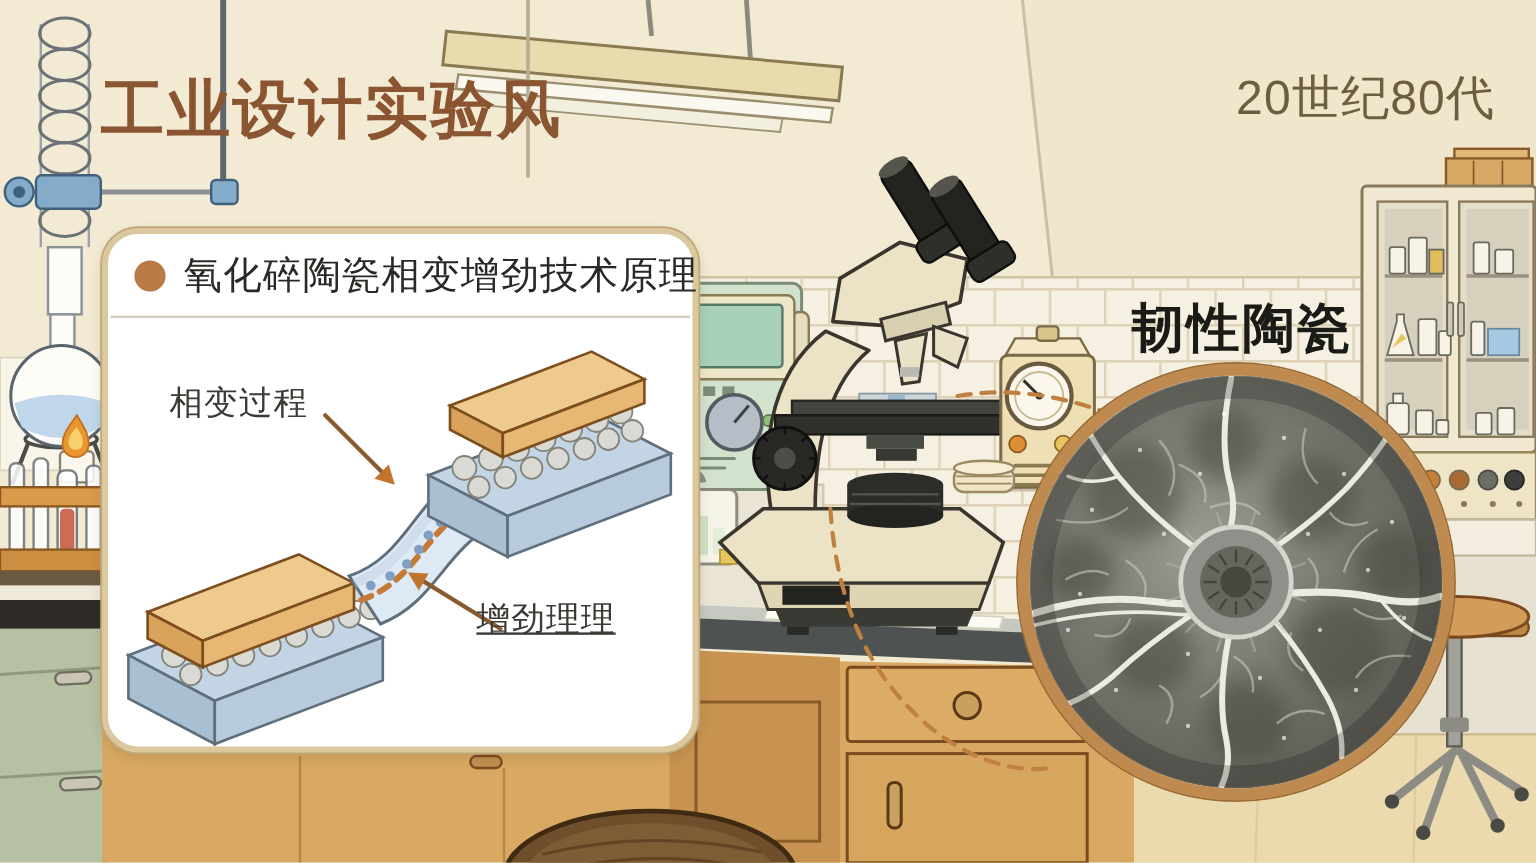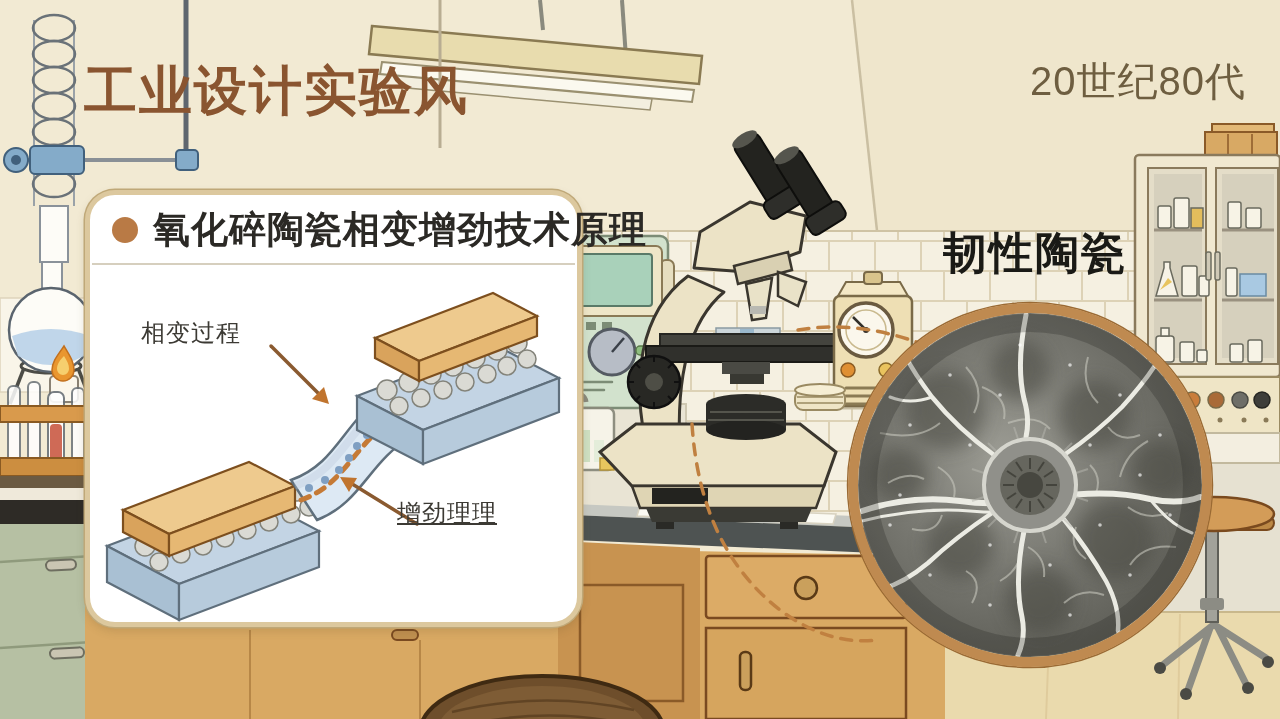--- a/index.html
+++ b/index.html
@@ -13,44 +13,44 @@
   #page-title{
     left:84px;top:56px;font-size:53px;font-weight:900;letter-spacing:2px;
     color:#8a5530;
     text-align:center;
   }
   #era-label{
     left:1030px;top:54px;font-size:40px;font-weight:500;letter-spacing:1px;
     color:#6e5e40;
   }
   #micrograph-caption{
-    left:943px;top:224px;font-size:44px;font-weight:900;letter-spacing:2px;
+    left:943px;top:244px;font-size:44px;font-weight:900;letter-spacing:2px;
     color:#1a1a16;
   }
   
   #principle-card{
     position:absolute;z-index:2;left:85px;top:190px;width:497px;height:437px;
     box-sizing:border-box;background:#ffffff;border:5px solid #dcc89e;
     border-radius:30px;
     box-shadow:0 0 0 1.5px #bfa878, 0 4px 10px rgba(90,70,40,.18);
   }
   #card-header{
     height:62px;display:flex;align-items:center;gap:15px;padding:4px 22px 0 22px;
   }
   #card-bullet{
     width:26px;height:26px;border-radius:50%;background:#b97a45;flex:0 0 auto;
   }
   #card-title{
-    font-size:37px;font-weight:700;color:#2b2925;letter-spacing:1px;white-space:nowrap;
+    font-size:32px;font-weight:400;color:#2b2925;letter-spacing:1px;white-space:nowrap;
   }
   #card-divider{border-top:2px solid #d6cfbe;margin:2px 2px 0 2px;}
   #card-body{position:relative;height:362px;}
   #diagram-svg{position:absolute;left:-5px;top:-71px;}
   .diagram-label{
-    position:absolute;font-size:24px;color:#3c3a34;font-weight:500;
+    position:absolute;font-size:28px;color:#3c3a34;font-weight:500;
     letter-spacing:1px;white-space:nowrap;z-index:2;
   }
   #phase-change-label{left:51px;top:52px;}
   #toughening-label{left:307px;top:232px;text-decoration:underline;}
 </style>
 </head>
 <body>
 
 <div id="stage">
 

